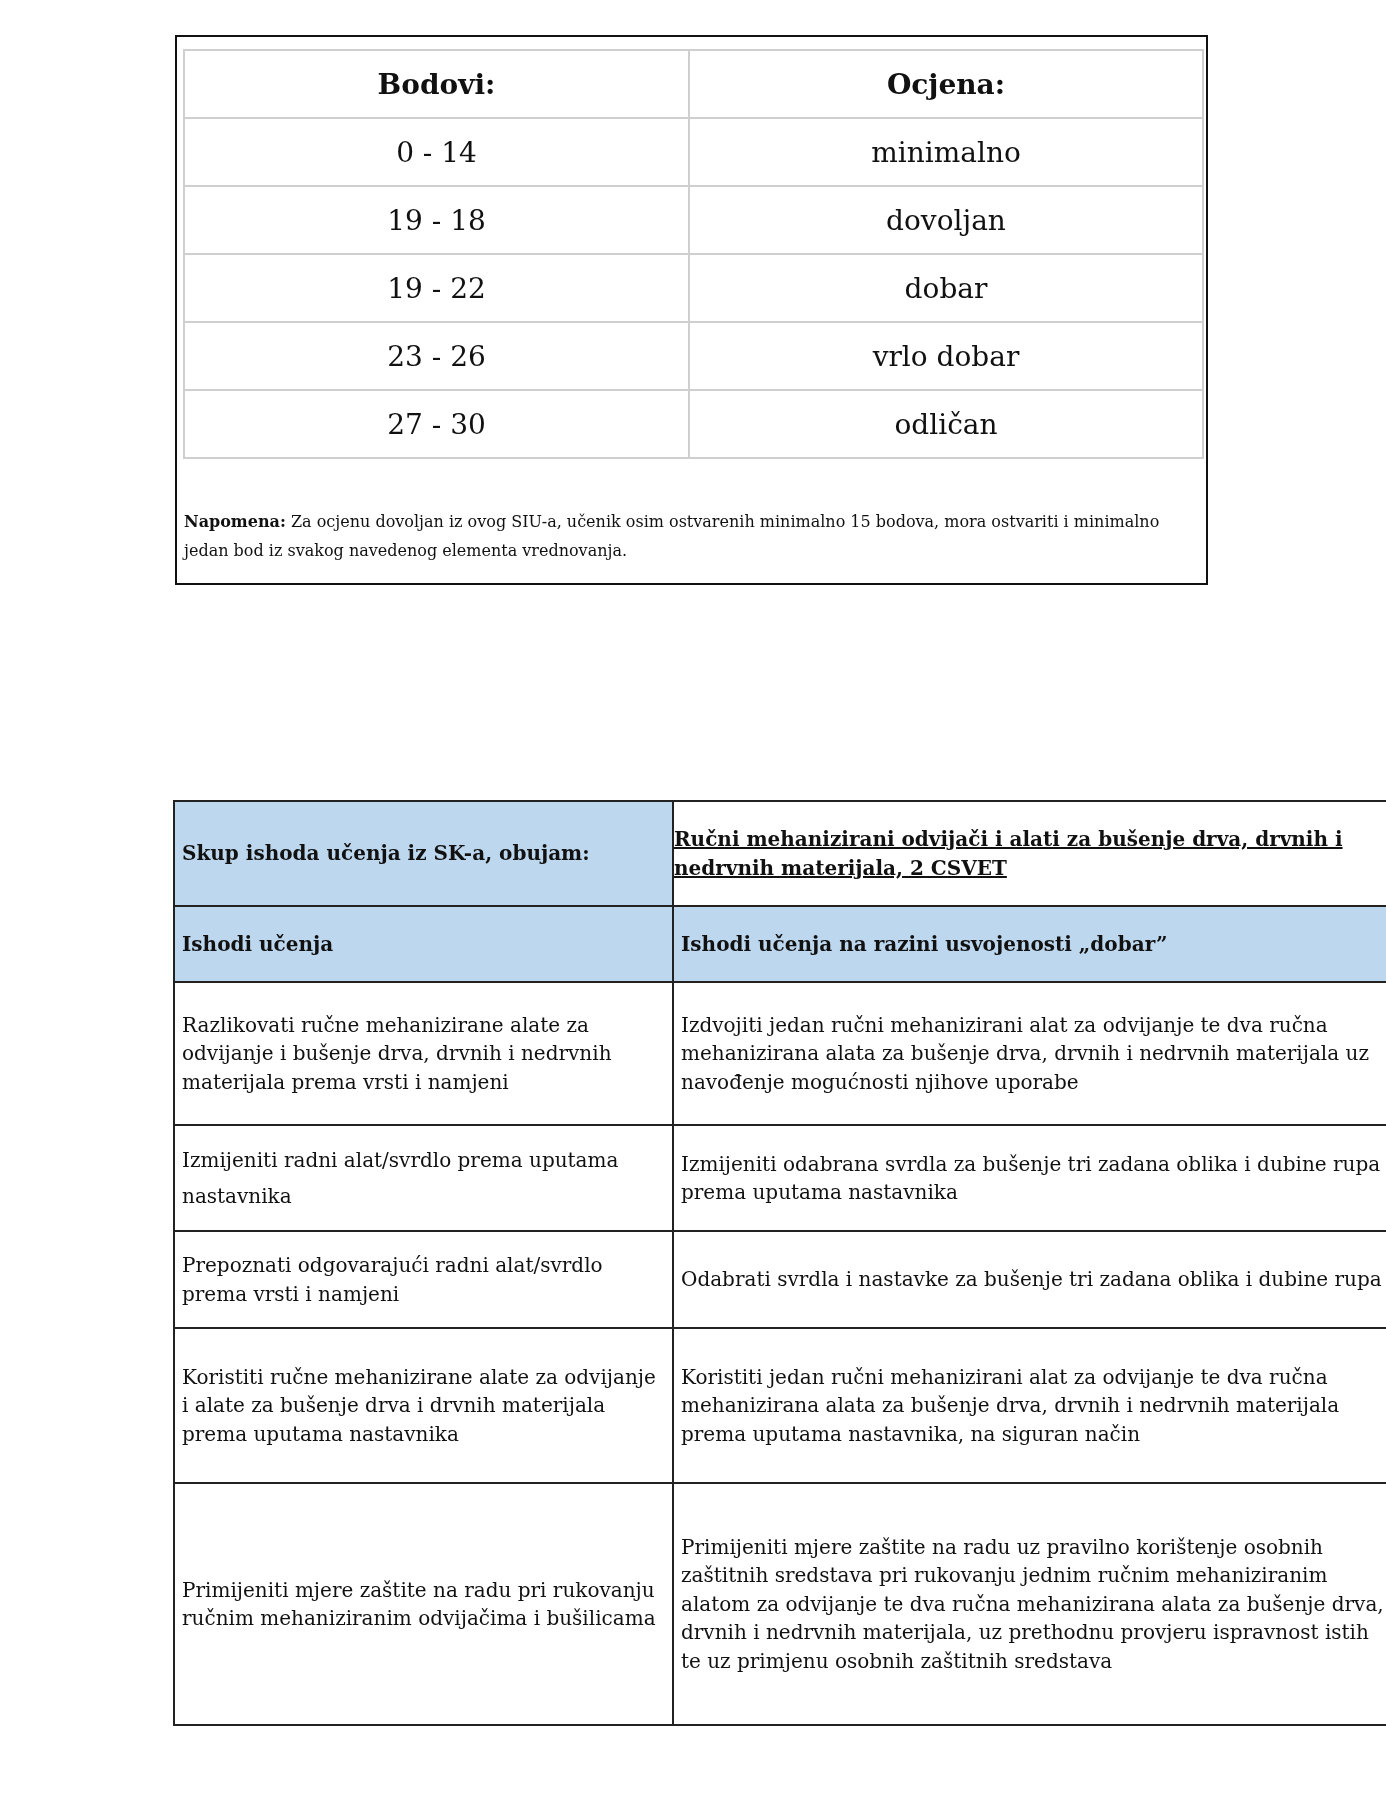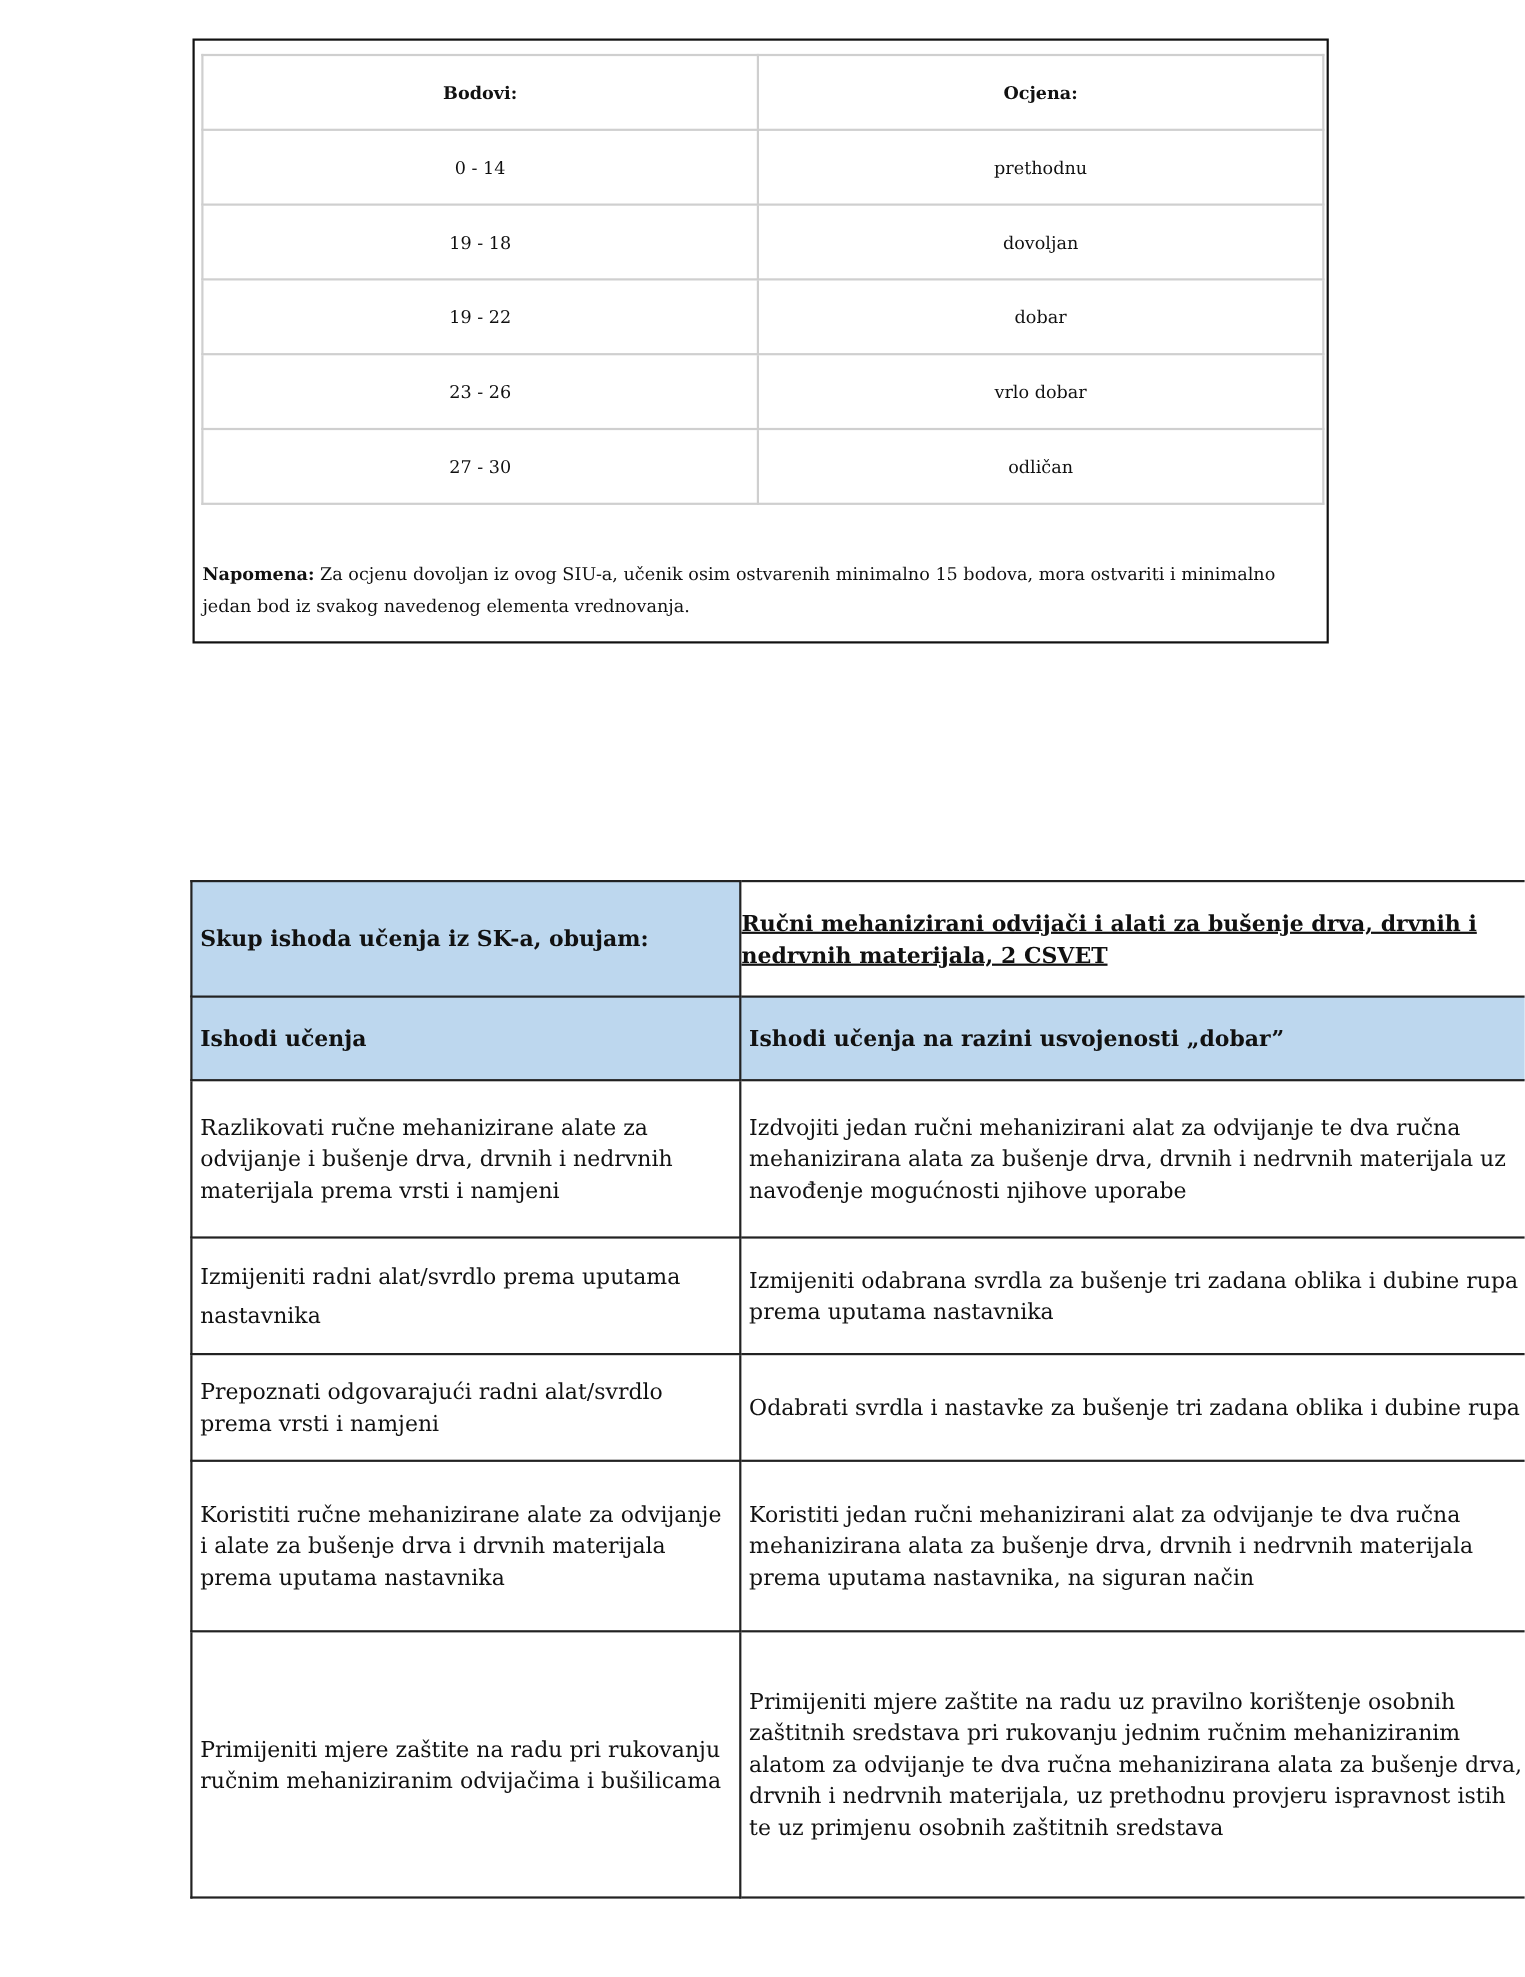--- a/index.html
+++ b/index.html
@@ -1,19 +1,19 @@
 <!DOCTYPE html>
 <html><head>
 <meta charset="utf-8">
 <style>
   html, body { margin:0; padding:0; background:#ffffff; }
   body { width:1386px; height:1797px; position:relative; font-family:"DejaVu Serif","Liberation Serif",serif; color:#111; }
   .box1 { position:absolute; left:175px; top:35px; width:1033px; height:550px; border:2px solid #111; box-sizing:border-box; }
   .grade-table { position:absolute; left:6px; top:12px; width:1021px; border-collapse:collapse; table-layout:fixed; }
-  .grade-table td, .grade-table th { border:2px solid #cfcfcf; height:66px; text-align:center; vertical-align:middle; font-size:16px; font-weight:normal; padding:0; }
+  .grade-table td, .grade-table th { border:2px solid #cfcfcf; height:66px; text-align:center; vertical-align:middle; font-size:28px; font-weight:normal; padding:0; }
   .grade-table th { font-weight:bold; }
   .grade-table col.c1 { width:505px; }
   .note { position:absolute; left:7px; top:470px; width:1010px; font-size:16px; line-height:29px; }
   .note b { font-weight:bold; }
 
   .outcomes { position:absolute; left:173px; top:800px; width:1228px; border-collapse:collapse; table-layout:fixed; }
   .outcomes td { border:2px solid #222; padding:6px 7px; vertical-align:middle; font-size:20px; line-height:28.5px; text-align:left; }
   .outcomes col.c1 { width:499px; }
   .outcomes .blue { background:#bdd7ee; font-weight:bold; }
   .outcomes .bold { font-weight:bold; }
@@ -28,21 +28,21 @@
         <col class="c1">
         <col>
       </colgroup>
     <tbody>
         <tr>
       <th>Bodovi:</th>
       <th>Ocjena:</th>
     </tr>
     <tr>
       <td>0 - 14</td>
-      <td>prethodnu</td>
+      <td>minimalno</td>
     </tr>
     <tr>
       <td>19 - 18</td>
       <td>dovoljan</td>
     </tr>
     <tr>
       <td>19 - 22</td>
       <td>dobar</td>
     </tr>
     <tr>

